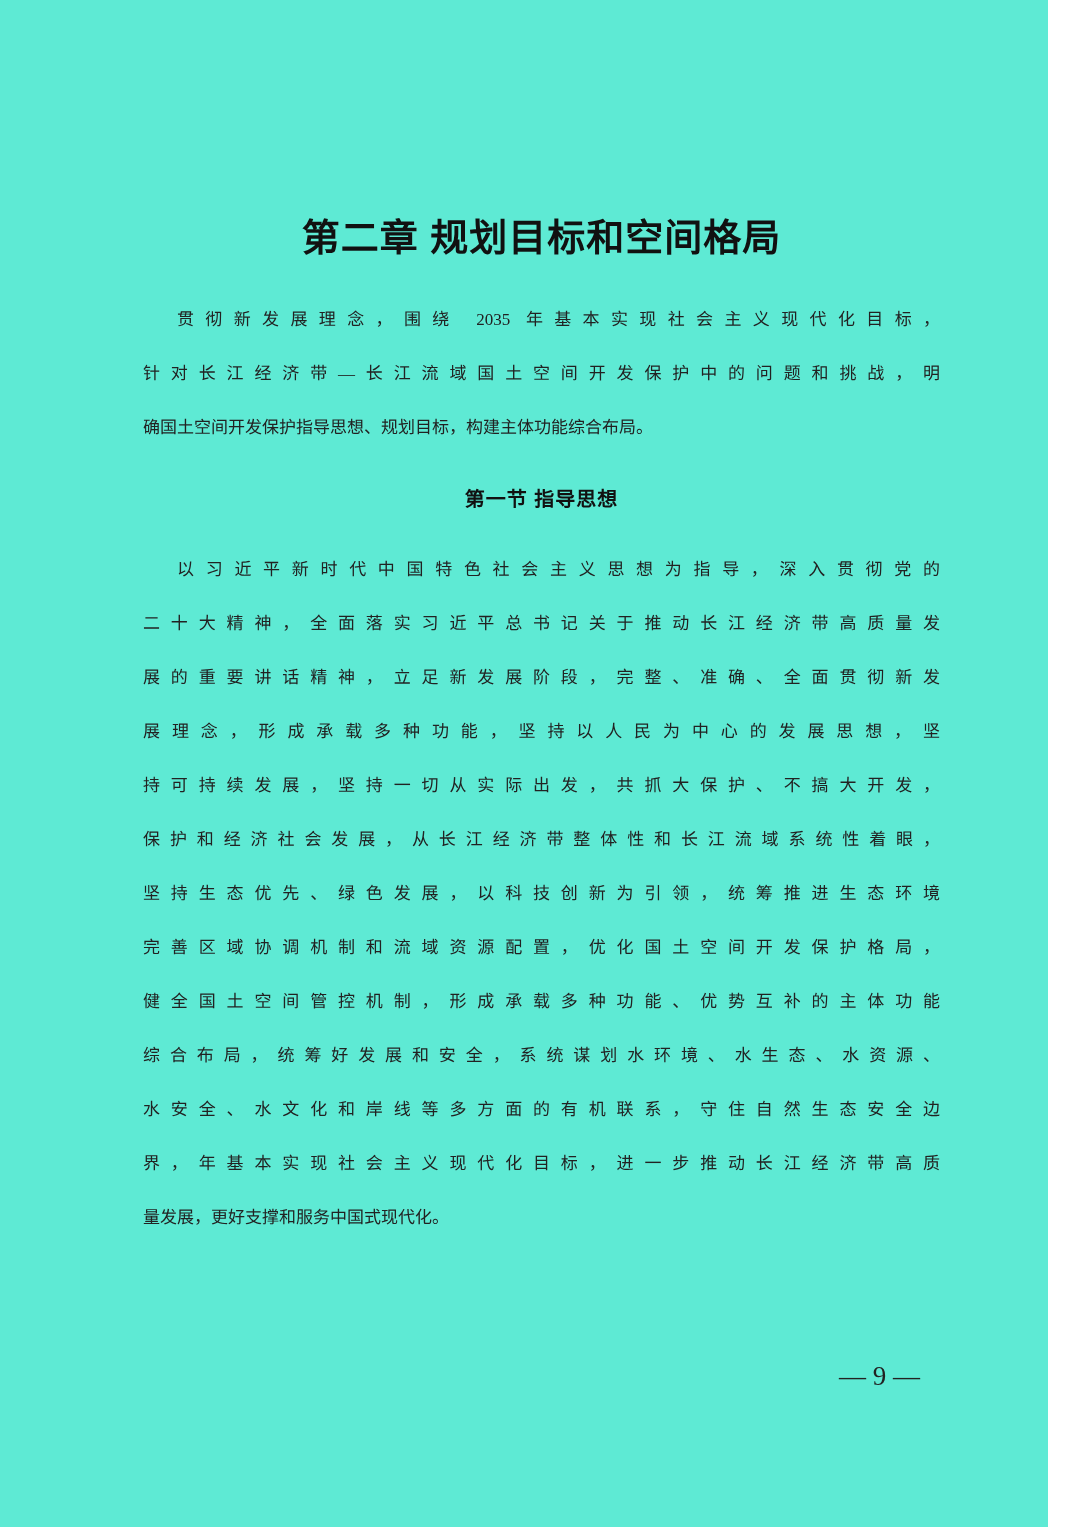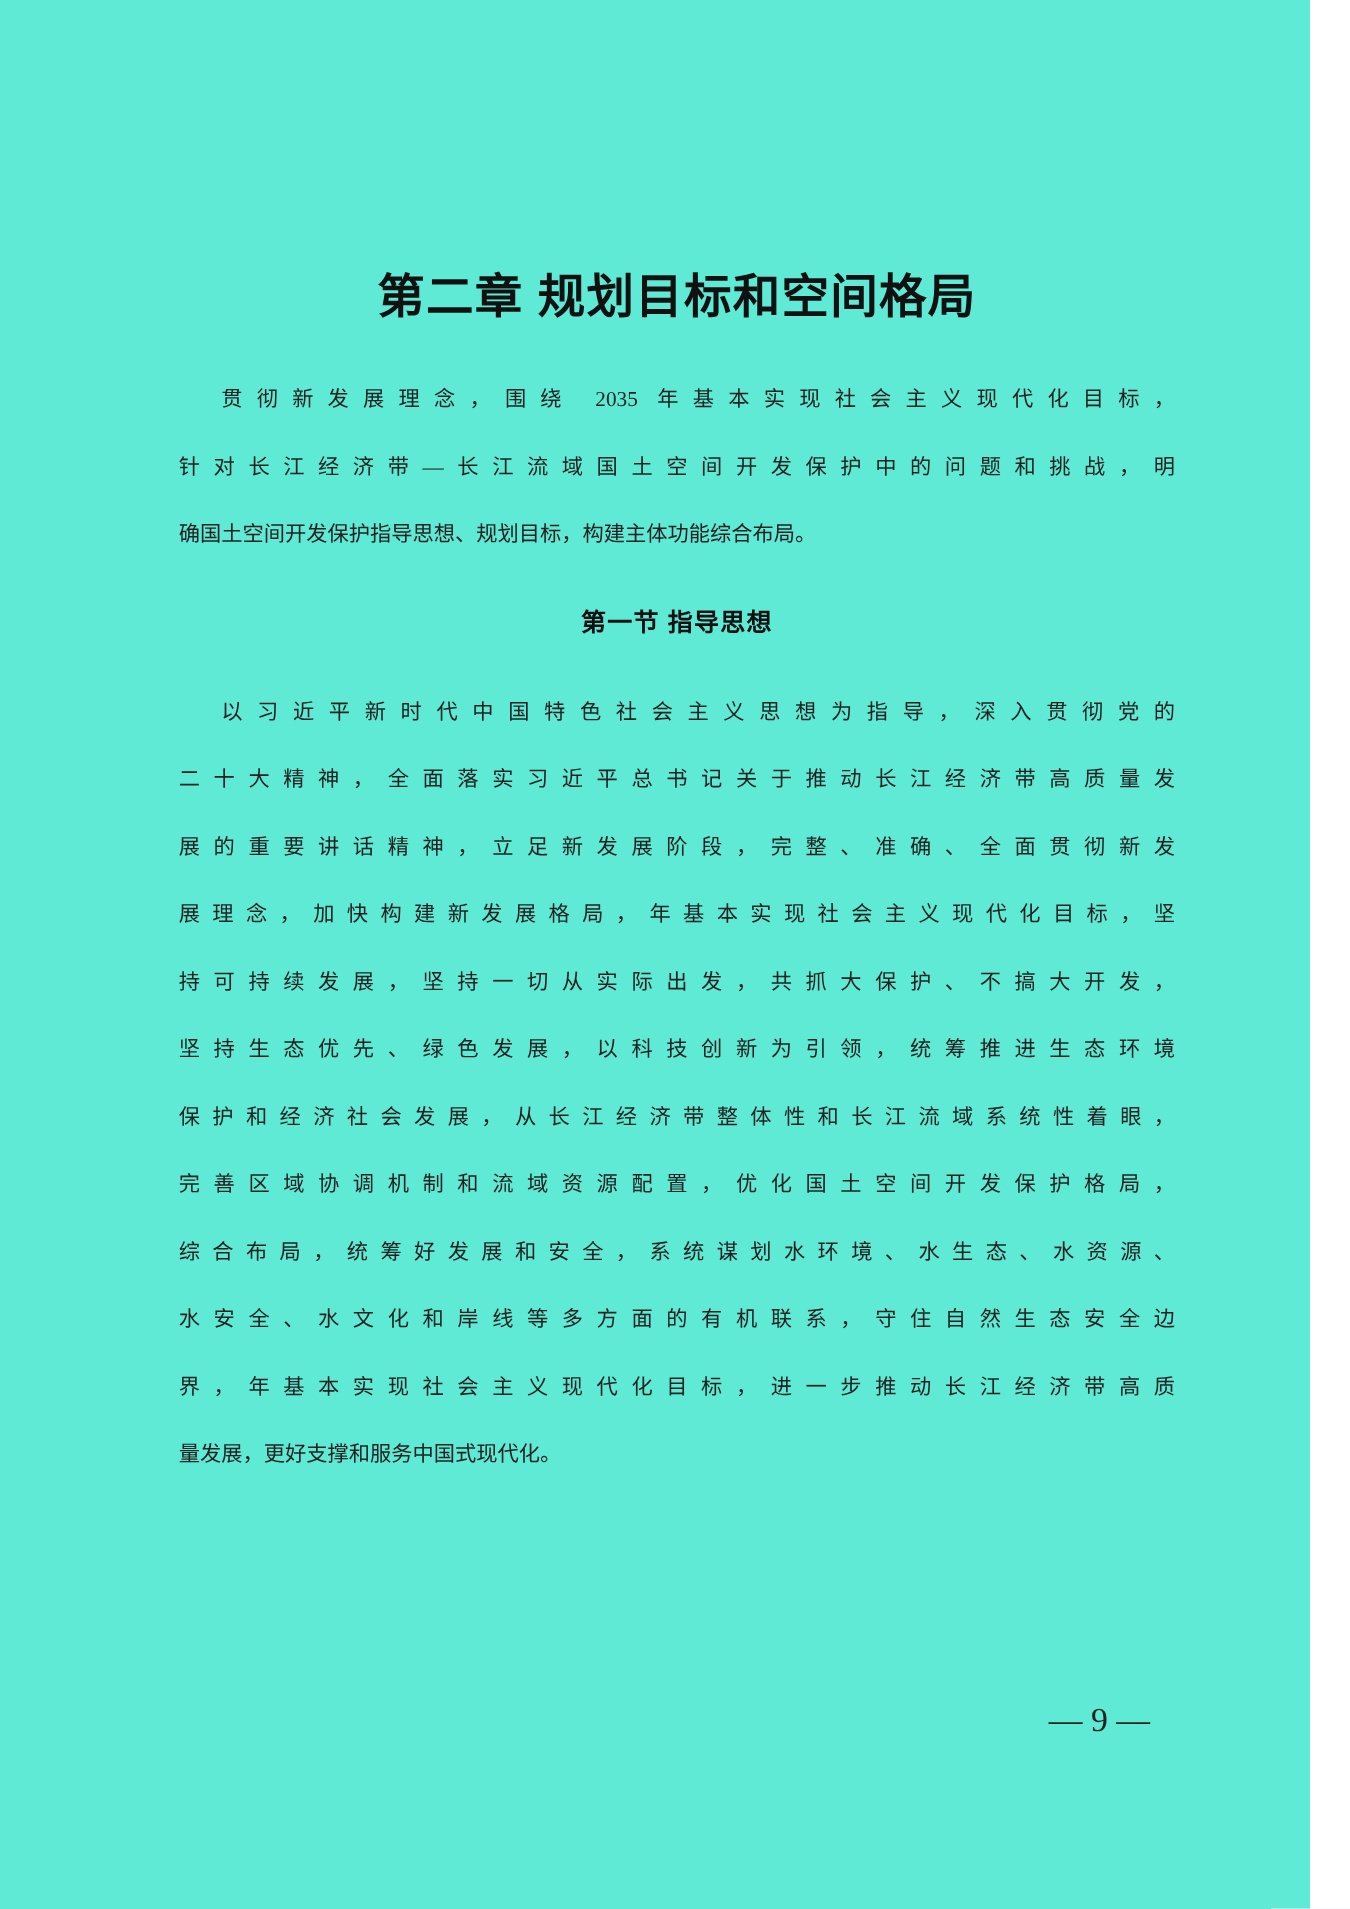--- a/index.html
+++ b/index.html
@@ -88,25 +88,26 @@
     <div class="line">针对长江经济带—长江流域国土空间开发保护中的问题和挑战，明</div>
     <div class="line last">确国土空间开发保护指导思想、规划目标，构建主体功能综合布局。</div>
   </div>
 
   <h2 class="section-heading">第一节 指导思想</h2>
 
   <div class="para para-section">
     <div class="line first">以习近平新时代中国特色社会主义思想为指导，深入贯彻党的</div>
     <div class="line">二十大精神，全面落实习近平总书记关于推动长江经济带高质量发</div>
     <div class="line">展的重要讲话精神，立足新发展阶段，完整、准确、全面贯彻新发</div>
-    <div class="line">展理念，加快构建新发展格局，年基本实现社会主义现代化目标，坚</div>
+    <div class="line">展理念，形成承载多种功能，坚持以人民为中心的发展思想，坚</div>
     <div class="line">持可持续发展，坚持一切从实际出发，共抓大保护、不搞大开发，</div>
+    <div class="line">保护和经济社会发展，从长江经济带整体性和长江流域系统性着眼，</div>
     <div class="line">坚持生态优先、绿色发展，以科技创新为引领，统筹推进生态环境</div>
-    <div class="line">保护和经济社会发展，从长江经济带整体性和长江流域系统性着眼，</div>
     <div class="line">完善区域协调机制和流域资源配置，优化国土空间开发保护格局，</div>
+    <div class="line">健全国土空间管控机制，形成承载多种功能、优势互补的主体功能</div>
     <div class="line">综合布局，统筹好发展和安全，系统谋划水环境、水生态、水资源、</div>
     <div class="line">水安全、水文化和岸线等多方面的有机联系，守住自然生态安全边</div>
     <div class="line">界，年基本实现社会主义现代化目标，进一步推动长江经济带高质</div>
     <div class="line last">量发展，更好支撑和服务中国式现代化。</div>
   </div>
 
   <div class="page-number">— 9 —</div>
 
 </div>
 

